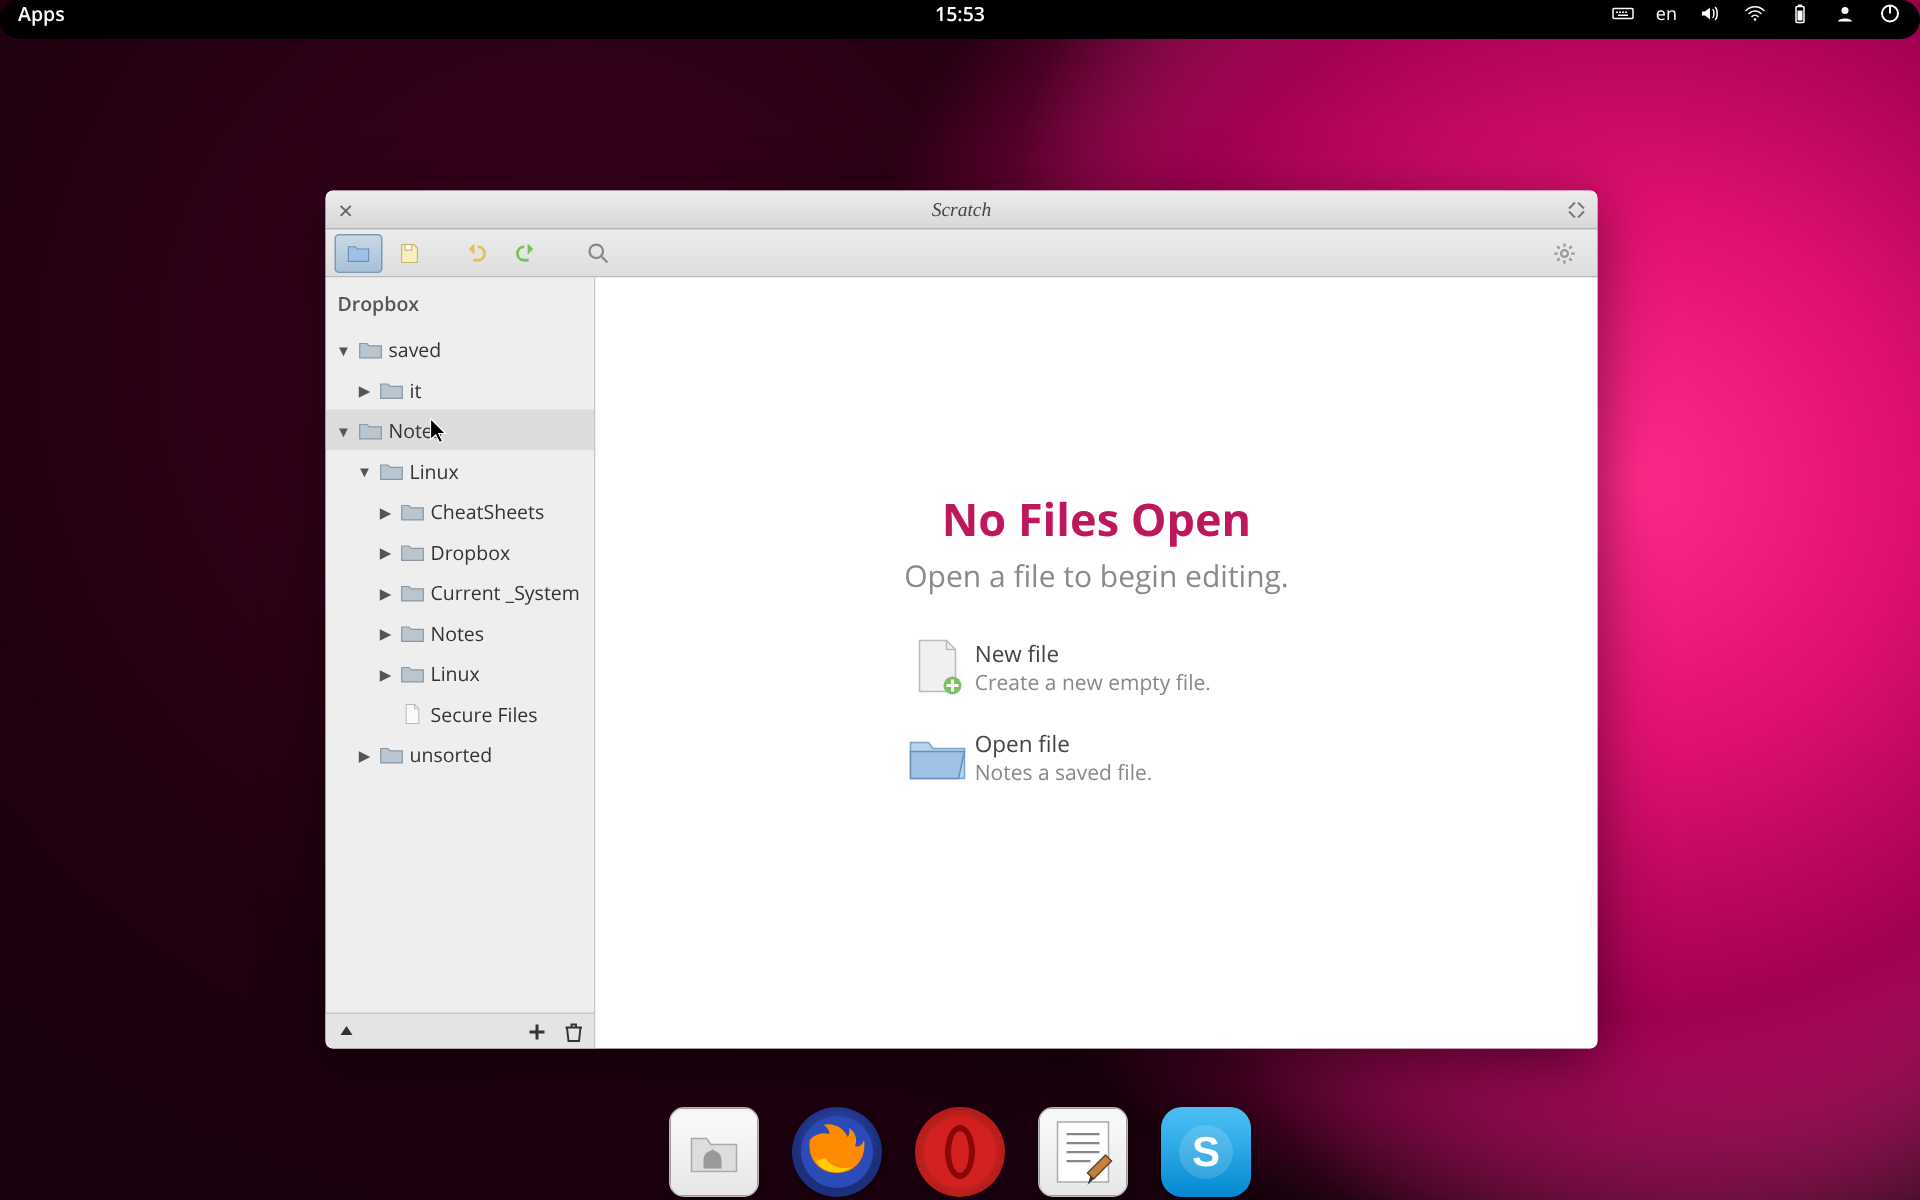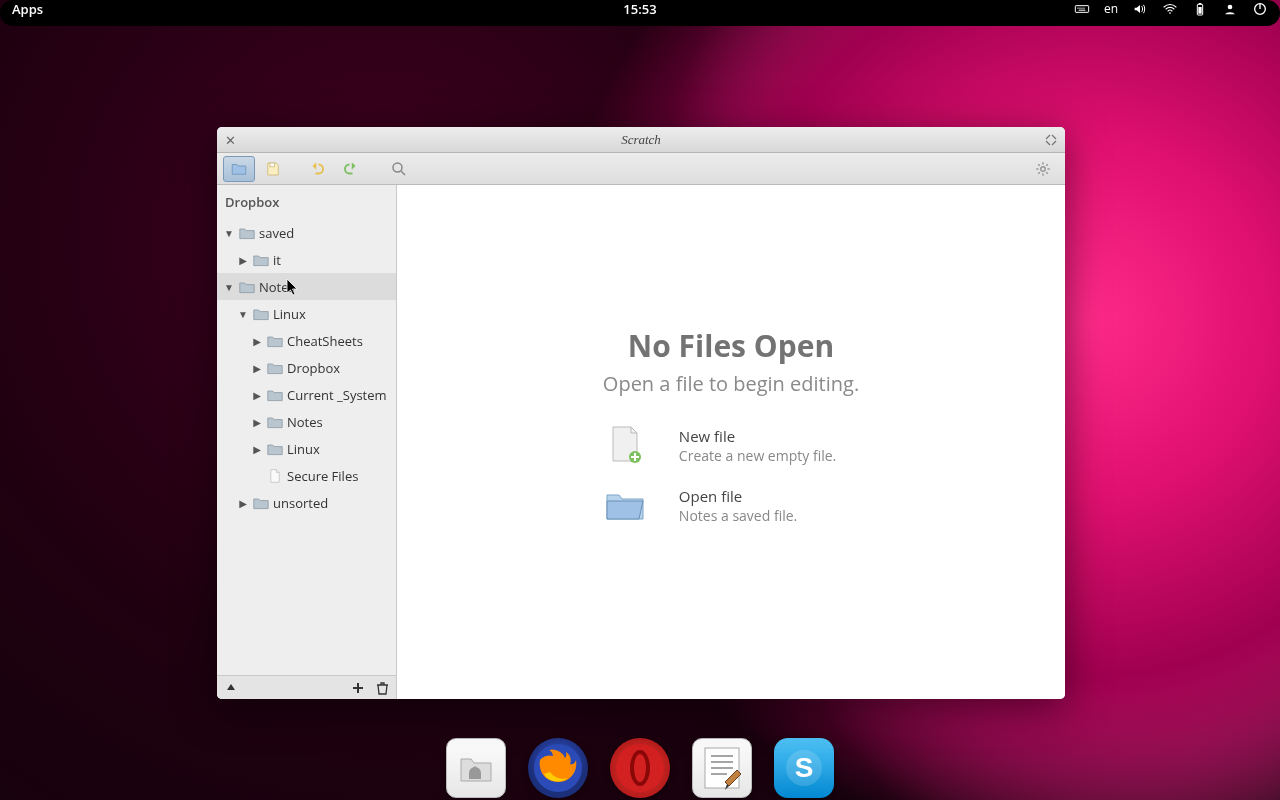--- a/index.html
+++ b/index.html
@@ -99,24 +99,24 @@
 .sidebar-footer {
   height: 24px; border-top: 1px solid #c8c8c8; background:#e4e4e4;
   display:flex; align-items:center; padding: 0 4px; gap:4px;
 }
 .sidebar-footer .spacer{flex:1;}
 .sf-btn { width:20px; height:20px; display:flex; align-items:center; justify-content:center; color:#333;}
 
 
 .content { flex:1; background:#fff; position:relative; display:flex; flex-direction:column; align-items:center; }
 .empty-state { margin-top: 140px; text-align:center; }
-.empty-title { font-size: 30px; font-weight:700; color:#737373; }
+.empty-title { font-size: 30px; font-weight:700; color:#be185d; }
 .empty-sub { font-size: 20px; color:#8a8a8a; margin-top:4px; }
 .actions { margin-top: 28px; display:flex; flex-direction:column; gap:20px; }
-.action-row { display:flex; align-items:center; gap:32px; text-align:left; cursor:pointer;}
+.action-row { display:flex; align-items:center; gap:3px; text-align:left; cursor:pointer;}
 .action-icon { width:44px; height:40px; display:flex; align-items:center; justify-content:center;}
 .action-text .at-title { font-size:15px; color:#444; }
 .action-text .at-sub { font-size:14px; color:#888; }
 
 
 .cursor { position:absolute; left:286px; top:278px; z-index:20; pointer-events:none;}
 
 
 .folder-closed { fill:#b9c6d0; stroke:#8a97a2; }
 .file-icon { fill:#fafafa; stroke:#bbb; }

